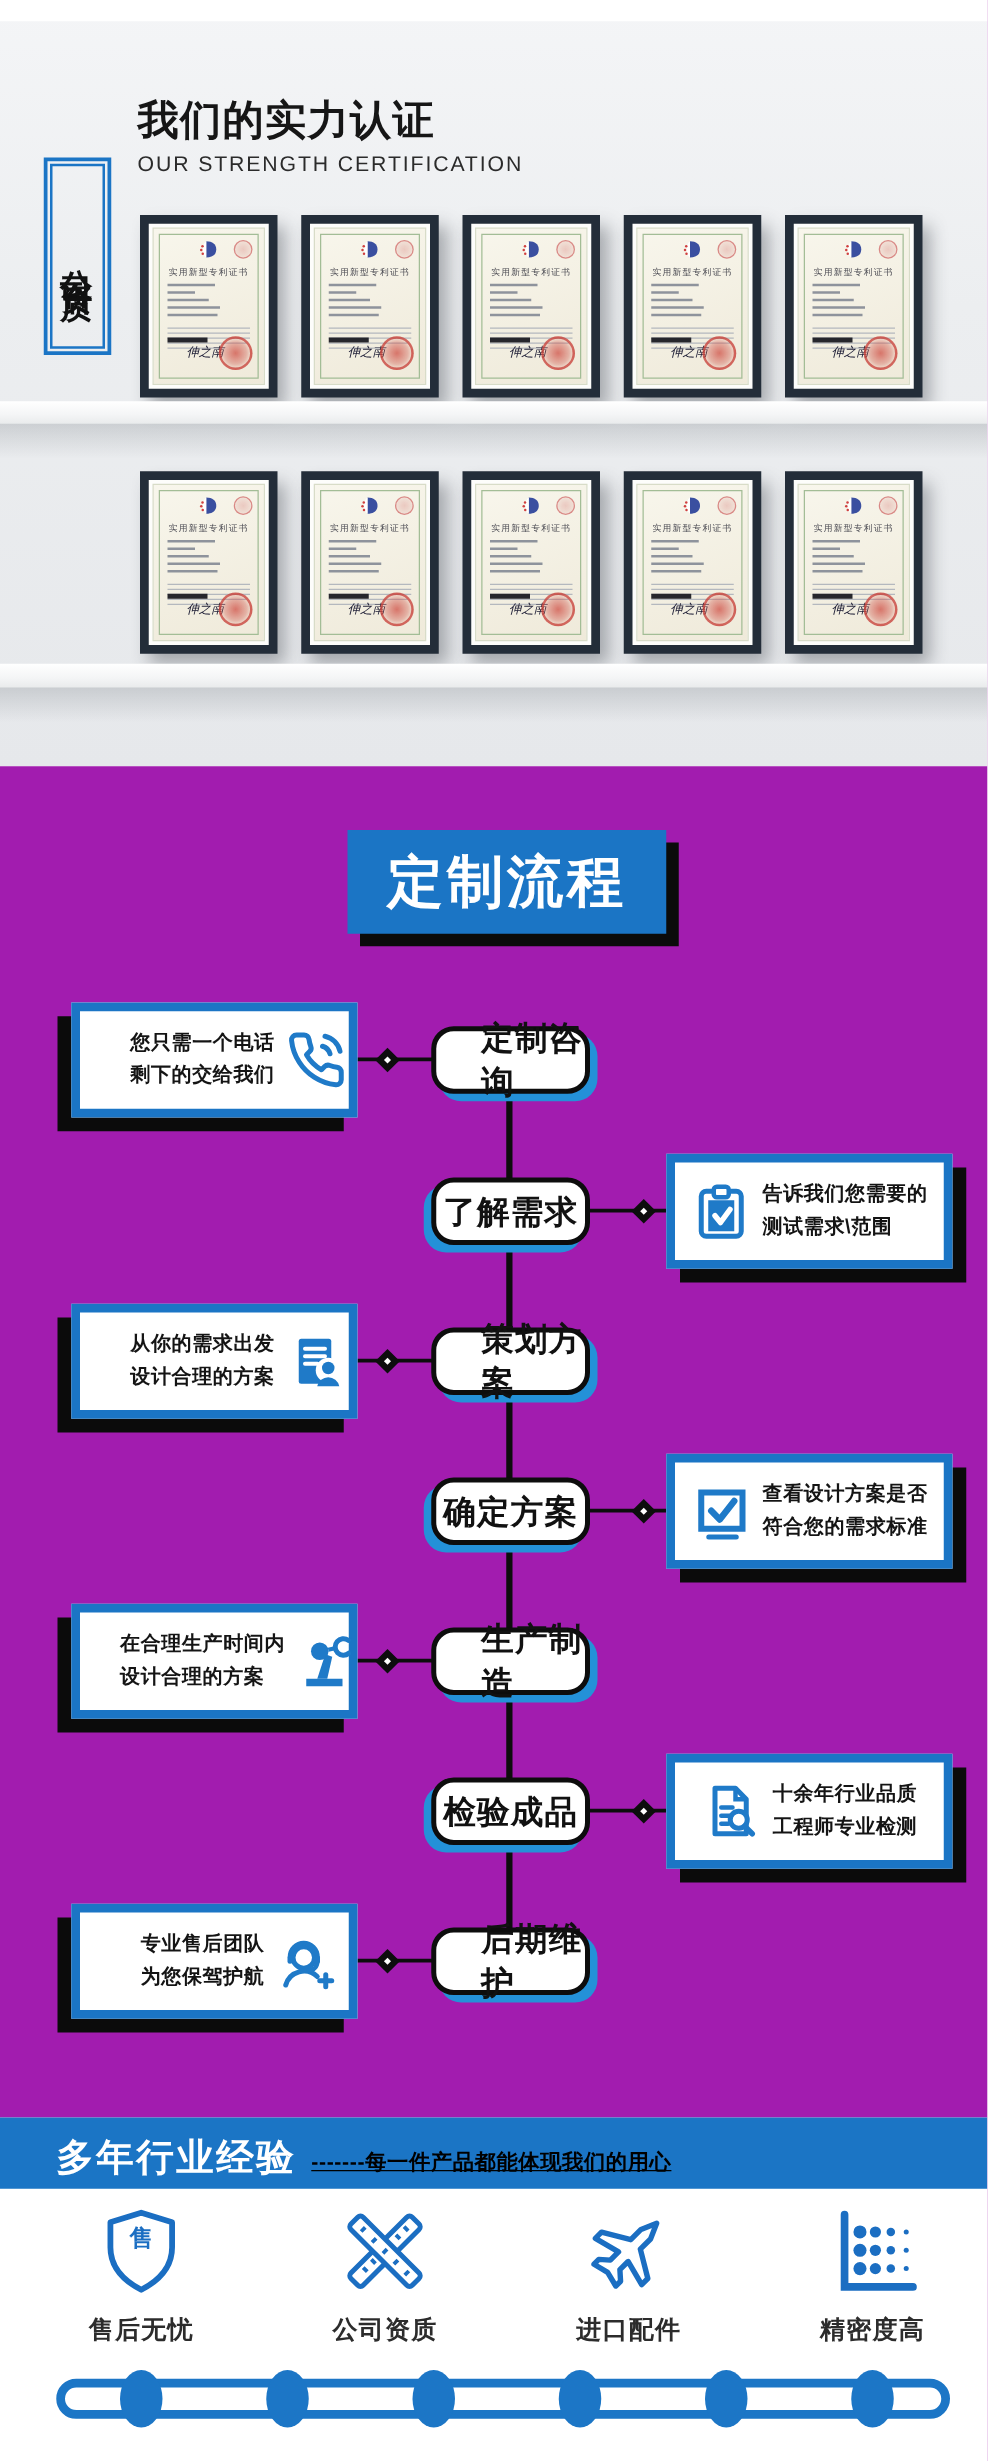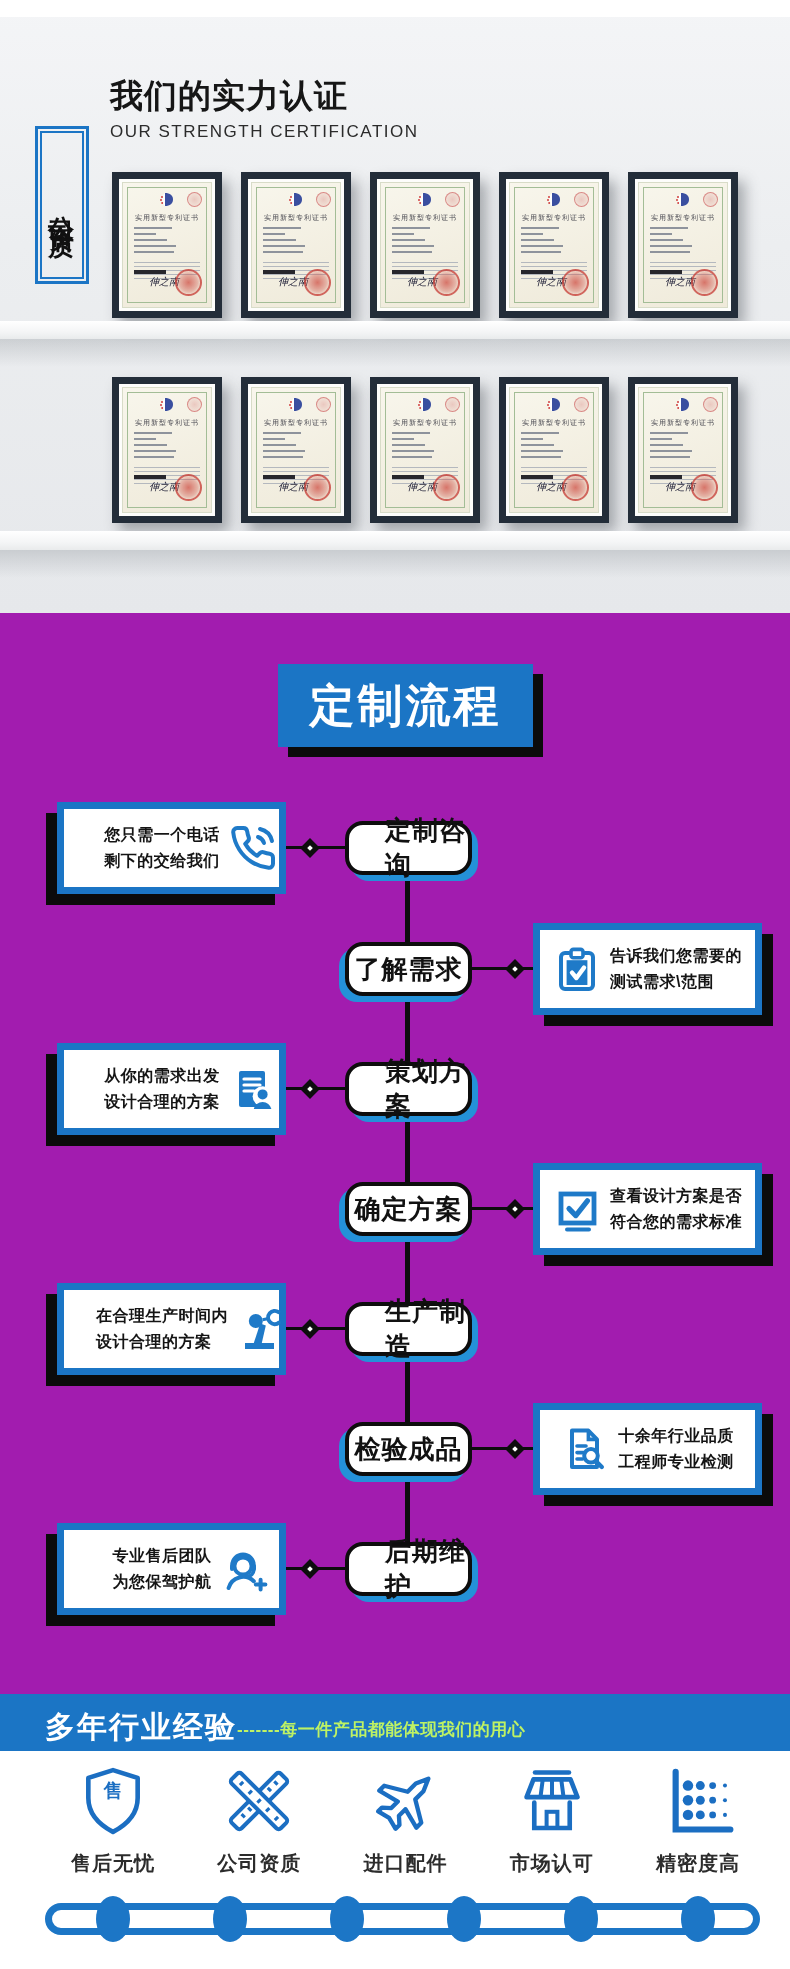--- a/index.html
+++ b/index.html
@@ -56,21 +56,21 @@
   .info-box .desc { font-size:16px; font-weight:700; color:#141414; line-height:1.65; letter-spacing:.5px; white-space:nowrap; }
   .info-box .box-icon { width:48px; height:48px; flex:none; }
   .hline { position:absolute; height:3px; background:#0d0d0d; z-index:1; }
   .diamond { position:absolute; width:14px; height:14px; background:#0d0d0d; transform:rotate(45deg); z-index:2; }
   .diamond::after { content:""; position:absolute; inset:5px; background:#fff; }
 
   
   .exp-bar { position:absolute; left:0; top:1694px; width:790px; height:57px; background:#1b75c5;
     display:flex; align-items:flex-end; padding:0 0 9px 45px; }
   .exp-title { color:#fff; font-size:30px; font-weight:700; letter-spacing:2px; line-height:1; }
-  .exp-subtitle { color:#bef264; font-size:17px; font-weight:700; margin-left:0; line-height:1.35; letter-spacing:.5px; }
+  .exp-subtitle { color:#000000; font-size:17px; font-weight:700; margin-left:12px; line-height:1.35; letter-spacing:.5px;text-decoration:underline; }
   .features { position:absolute; left:55px; top:1764px; width:701px; display:flex; justify-content:space-between; }
   .feature { width:116px; text-align:center; }
   .feature .f-icon { position:relative; width:74px; height:78px; margin:0 auto; }
   .feature .f-icon svg { width:74px; height:74px; }
   .feature .icon-char { position:absolute; left:0; top:14px; width:74px; text-align:center;
     font-size:19px; font-weight:700; color:#1b6ec2; }
   .feature .f-label { margin-top:8px; font-size:20px; font-weight:700; color:#2c2c2c; letter-spacing:1px; }
   .timeline { position:absolute; left:45px; top:1903px; width:715px; height:32px; border:7px solid #1c76c6; border-radius:16px; background:#fff; }
   .tdot { position:absolute; width:34px; height:46px; border-radius:50%; background:#1c76c6; top:1896px; }
 </style>
@@ -572,30 +572,20 @@
       </div>
       <div class="feature">
         <div class="f-icon"><svg viewBox="0 0 48 48">
             <g transform="rotate(45 24 24)">
               <path d="M24 3.5l3.5 8v7.5L41 27v4.5l-13.5-3.5v6l4.5 4v3.5L24 39.5l-8 2v-3.5l4.5-4v-6L7 31.5V27l13.5-8v-7.5z" fill="none" stroke="#1b6ec2" stroke-width="2.8" stroke-linejoin="round"></path>
             </g>
           </svg></div>
         <div class="f-label">进口配件</div>
       </div>
       <div class="feature">
-        <div class="f-icon"><svg viewBox="0 0 48 48" fill="none" stroke="#1b6ec2">
-            <path d="M13 5.5h22" stroke-width="3" stroke-linecap="round"></path>
-            <path d="M12 10h24l4.5 11.5h-33z" stroke-width="3" stroke-linejoin="round"></path>
-            <path d="M18 10l-1.5 11.5M24 10v11.5M30 10l1.5 11.5" stroke-width="2.6"></path>
-            <path d="M12.5 25v16.5h23V25" stroke-width="3" stroke-linecap="round"></path>
-            <rect x="20.5" y="31" width="7" height="10.5" stroke-width="2.6"></rect>
-          </svg></div>
-        <div class="f-label">市场认可</div>
-      </div>
-      <div class="feature">
         <div class="f-icon"><svg viewBox="0 0 48 48">
             <path d="M9.5 5v37.5H45" fill="none" stroke="#1b6ec2" stroke-width="4" stroke-linecap="round"></path>
             <g fill="#1b6ec2">
               <circle cx="17.5" cy="14" r="3.4"></circle>
               <circle cx="25.5" cy="14" r="2.9"></circle>
               <circle cx="33.5" cy="14" r="2.2"></circle>
               <circle cx="41.5" cy="14" r="1.3"></circle>
               <circle cx="17.5" cy="23.5" r="3.4"></circle>
               <circle cx="25.5" cy="23.5" r="2.9"></circle>
               <circle cx="33.5" cy="23.5" r="2.2"></circle>

